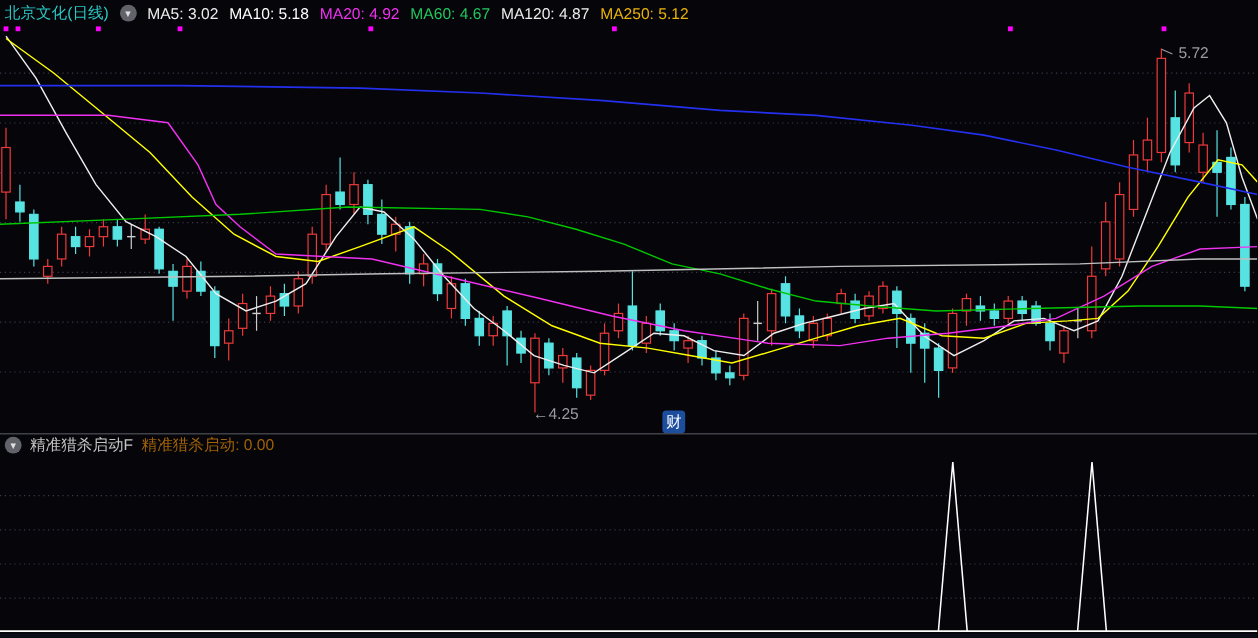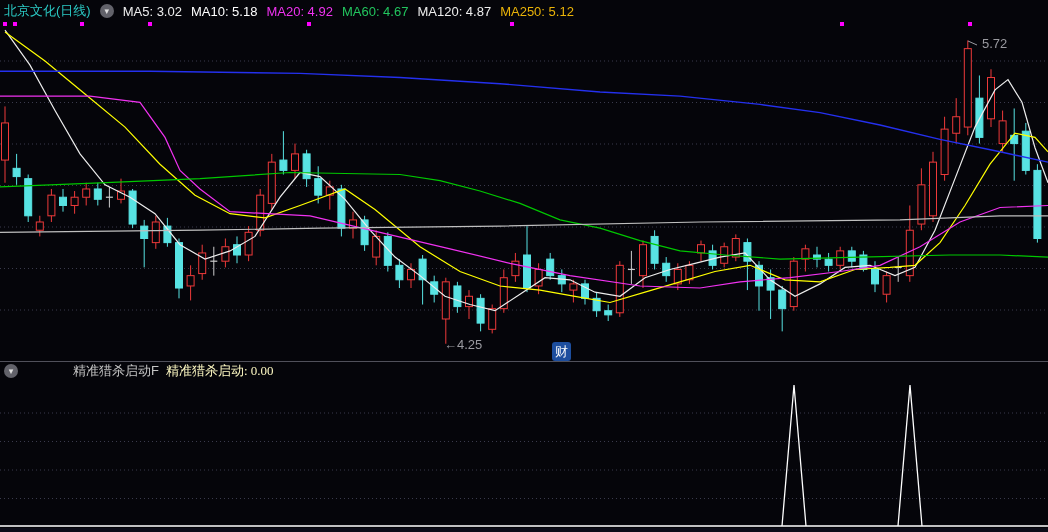--- a/index.html
+++ b/index.html
@@ -8,22 +8,22 @@
   #chart-svg{position:absolute;left:0;top:0;}
   .hdr{position:absolute;left:4px;top:0;height:22px;display:flex;align-items:center;gap:9px;
        font-size:13px;white-space:nowrap;z-index:5;}
   .sym{color:#2BC9C4;}
   .chev{width:14px;height:14px;border-radius:50%;background:#62626A;color:#E0E0E0;
         display:flex;align-items:center;justify-content:center;font-size:9px;line-height:1;}
   .ma-0{color:#EDEDED}.ma-1{color:#ffffff}.ma-2{color:#F032F0}
   .ma-3{color:#22c55e}.ma-4{color:#EDEDED}.ma-5{color:#eab308}
   .ind-hdr{position:absolute;left:4px;top:363px;height:16px;display:flex;align-items:center;gap:7px;
            font-size:13px;white-space:nowrap;z-index:5;}
-  .ind-title{color:#C4C4C4;margin-left:48px;}
-  .ind-value{color:#fef9c3;font-family:Liberation Serif, serif;}
+  .ind-title{color:#C4C4C4;}
+  .ind-value{color:#a16207;}
   .divider{position:absolute;left:0;top:361px;width:1048px;height:1px;background:#50505A;z-index:4;}
   .bottom-strip{position:absolute;left:0;top:528px;width:1048px;height:4px;background:#0C0C18;}
   .watermark{position:absolute;left:552px;top:342px;width:19px;height:19px;background:#1D4E9E;
              border-radius:3px;color:#FFFFFF;font-size:13px;display:flex;align-items:center;
              justify-content:center;z-index:3;}
 </style>
 </head>
 <body>
 
 <div class="screen">

